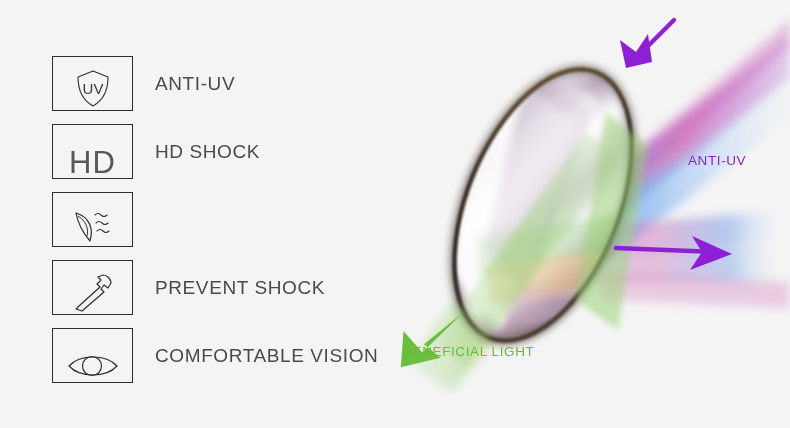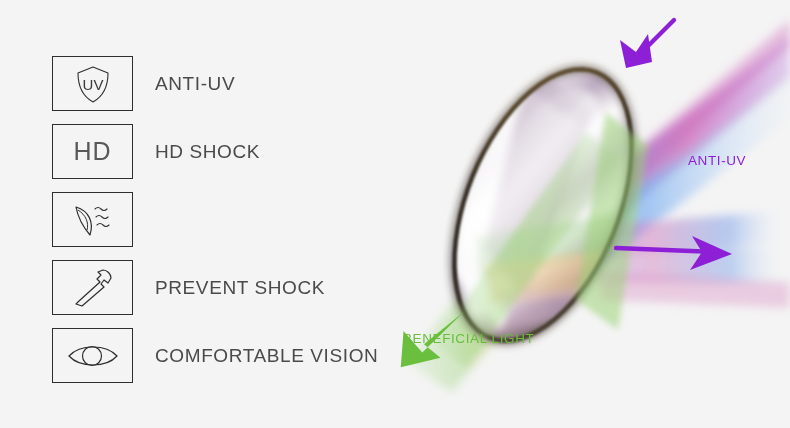--- a/index.html
+++ b/index.html
@@ -33,28 +33,28 @@
     height: 57px;
     margin-bottom: 11px;
   }
   .icon-box {
     width: 81px;
     height: 55px;
     border: 1px solid #2e2e2e;
     background: #f4f4f4;
     box-sizing: border-box;
     display: flex;
-    align-items: center;
+    align-items: flex-end;
     justify-content: center;
     flex: 0 0 auto;
   }
   .icon-box svg { display: block; }
   .hd-text {
     font-family: "Liberation Sans", sans-serif;
-    font-size: 25px;
+    font-size: 31px;
     letter-spacing: 1px;
     color: #585858;
     line-height: 1;
   }
   .feature-label {
     margin-left: 22px;
     font-size: 19px;
     letter-spacing: 0.6px;
     color: #4a4a4a;
     white-space: nowrap;
@@ -76,21 +76,21 @@
     letter-spacing: 0.6px;
     white-space: nowrap;
   }
   .label-uv {
     left: 308px;
     top: 153px;
     color: #8d1fd6;
   }
   .label-beneficial {
     left: 23px;
-    top: 331px;
+    top: 344px;
     color: #68bd3b;
   }
 </style>
 </head>
 <body>
 
 <div id="page">
 
   <div class="feature-list">
 

